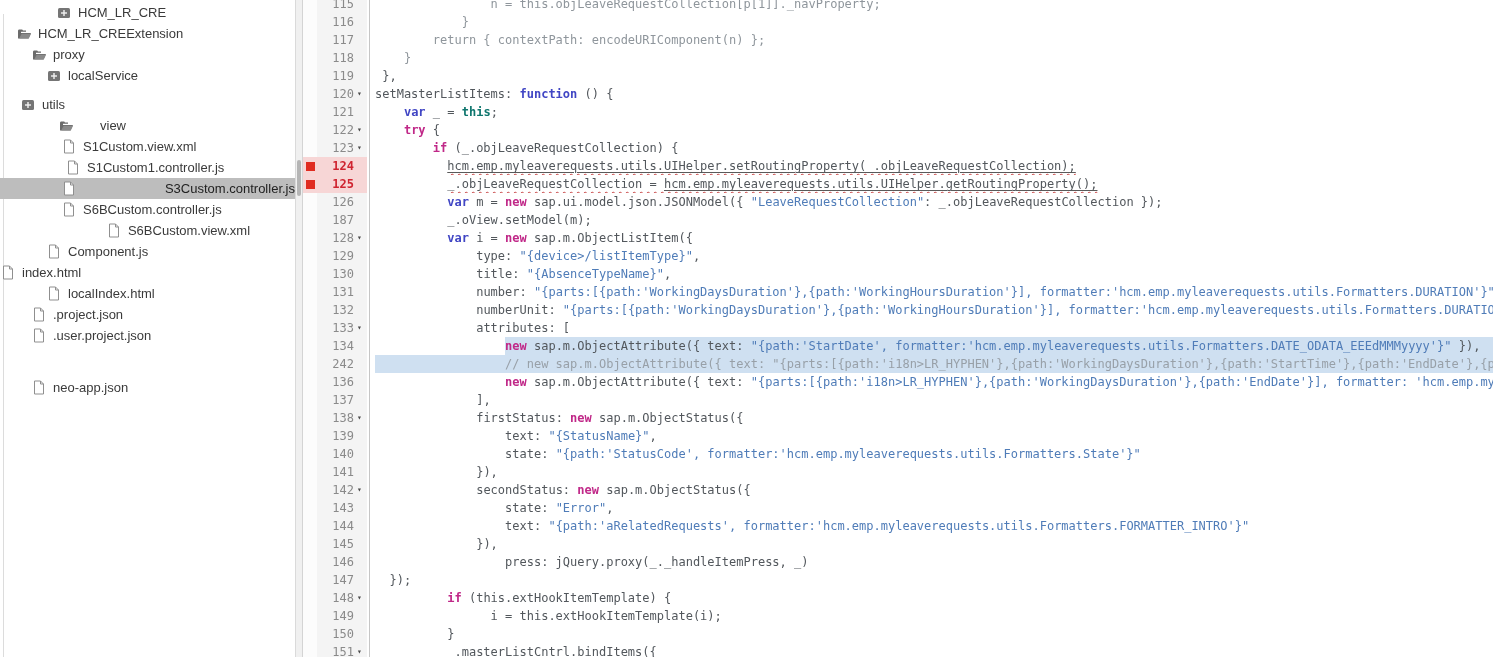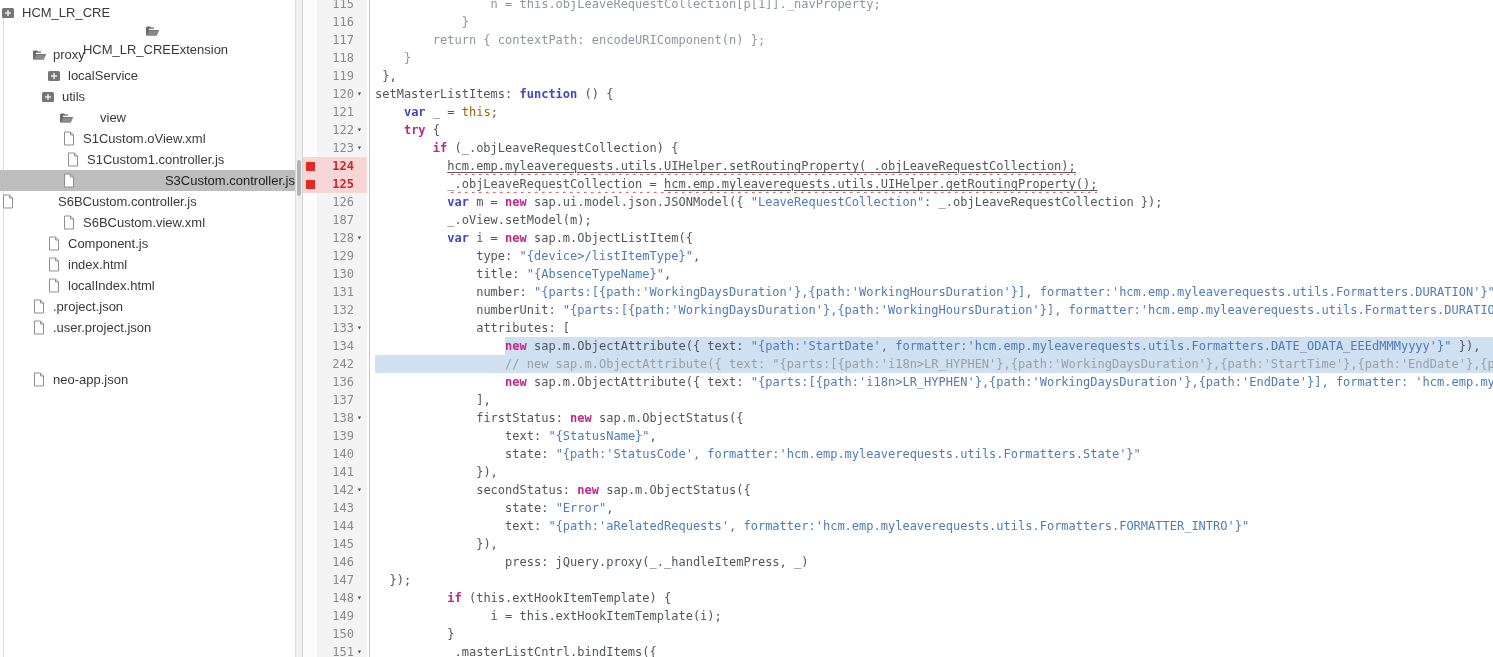--- a/index.html
+++ b/index.html
@@ -33,44 +33,44 @@
   .bpsq{position:absolute;left:3px;top:5px;width:9px;height:9px;background:#e02b20;}
   .code{flex:1;margin-left:5px;white-space:pre;overflow:hidden;color:#52575c;}
   .code.selfull{background:#cfe0f1;}
 
   .tk-d{color:#52575c;}
   .tk-g{color:#8f969c;}
   .tk-k{color:#4146c4;font-weight:bold;}
   .tk-m{color:#c02888;font-weight:bold;}
   .tk-s{color:#4f7cb8;}
   .tk-c{color:#98a0a8;}
-  .tk-t{color:#a16207;font-weight:normal;}
+  .tk-t{color:#0f766e;font-weight:bold;}
   .wavy{text-decoration:underline;text-decoration-style:wavy;text-decoration-color:#c64040;
     text-decoration-thickness:1px;text-underline-offset:3px;}
   .tk-u{text-decoration:underline;text-decoration-style:solid;text-decoration-color:#5a5a5a;
     text-decoration-thickness:1px;text-underline-offset:2px;}
 </style>
 </head>
 <body>
 
 <div id="app">
   <div id="tree">
     <div class="guide"></div>
     <div id="tree-rows">
-        <div class="trow" style="margin-top: 2px;">
+        <div class="trow" style="padding-left: 16px; margin-top: 2px; margin-left: 40px;">
           <span class="ticon">
             <svg width="14" height="14" viewBox="0 0 14 14">
               <rect x="1" y="2" width="12" height="10" rx="1.5" fill="#757575"></rect>
               <rect x="4" y="6.3" width="6" height="1.4" fill="#f2f2f2"></rect>
               <rect x="6.3" y="4" width="1.4" height="6" fill="#f2f2f2"></rect>
             </svg>
           </span>
           <span>HCM_LR_CRE</span>
         </div>
-        <div class="trow" style="padding-left: 16px; flex-direction: column;">
+        <div class="trow" style="padding-left: 16px;">
           <span class="ticon">
             <svg width="15" height="14" viewBox="0 0 15 14">
               <path d="M1 3.5 L1 11.5 L11.5 11.5 L14 6 L4 6 L4 4.8 L9 4.8 L9 3.5 L6 3.5 L5.2 2.5 L1.8 2.5 Z" fill="#6b6b6b"></path>
               <path d="M2.2 11.5 L4.6 6.8 L14 6.8 L11.8 11.5 Z" fill="#8a8a8a"></path>
             </svg>
           </span>
           <span>HCM_LR_CREExtension</span>
         </div>
         <div class="trow" style="padding-left: 31px;">
           <span class="ticon">
@@ -84,21 +84,21 @@
         <div class="trow" style="padding-left: 46px;">
           <span class="ticon">
             <svg width="14" height="14" viewBox="0 0 14 14">
               <rect x="1" y="2" width="12" height="10" rx="1.5" fill="#757575"></rect>
               <rect x="4" y="6.3" width="6" height="1.4" fill="#f2f2f2"></rect>
               <rect x="6.3" y="4" width="1.4" height="6" fill="#f2f2f2"></rect>
             </svg>
           </span>
           <span>localService</span>
         </div>
-        <div class="trow" style="padding-left: 40px;">
+        <div class="trow" style="padding-left: 20px; margin-top: 8px;">
           <span class="ticon">
             <svg width="14" height="14" viewBox="0 0 14 14">
               <rect x="1" y="2" width="12" height="10" rx="1.5" fill="#757575"></rect>
               <rect x="4" y="6.3" width="6" height="1.4" fill="#f2f2f2"></rect>
               <rect x="6.3" y="4" width="1.4" height="6" fill="#f2f2f2"></rect>
             </svg>
           </span>
           <span>utils</span>
         </div>
         <div class="trow" style="padding-left: 58px; gap: 20px;">
@@ -110,68 +110,68 @@
           </span>
           <span>view</span>
         </div>
         <div class="trow" style="padding-left: 61px;">
           <span class="ticon">
             <svg width="12" height="15" viewBox="0 0 12 15">
               <path d="M1.5 1 L7.5 1 L10.5 4 L10.5 14 L1.5 14 Z" fill="#ffffff" stroke="#8f8f8f" stroke-width="1"></path>
               <path d="M7.5 1 L7.5 4 L10.5 4" fill="none" stroke="#8f8f8f" stroke-width="1"></path>
             </svg>
           </span>
-          <span>S1Custom.oView.xml</span>
+          <span>S1Custom.view.xml</span>
         </div>
         <div class="trow" style="padding-left: 65px;">
           <span class="ticon">
             <svg width="12" height="15" viewBox="0 0 12 15">
               <path d="M1.5 1 L7.5 1 L10.5 4 L10.5 14 L1.5 14 Z" fill="#ffffff" stroke="#8f8f8f" stroke-width="1"></path>
               <path d="M7.5 1 L7.5 4 L10.5 4" fill="none" stroke="#8f8f8f" stroke-width="1"></path>
             </svg>
           </span>
           <span>S1Custom1.controller.js</span>
         </div>
         <div class="trow selected" style="padding-left: 61px; justify-content: space-between;">
           <span class="ticon">
             <svg width="12" height="15" viewBox="0 0 12 15">
               <path d="M1.5 1 L7.5 1 L10.5 4 L10.5 14 L1.5 14 Z" fill="#ffffff" stroke="#8f8f8f" stroke-width="1"></path>
               <path d="M7.5 1 L7.5 4 L10.5 4" fill="none" stroke="#8f8f8f" stroke-width="1"></path>
             </svg>
           </span>
           <span>S3Custom.controller.js</span>
         </div>
-        <div class="trow" style=" gap: 36px;">
+        <div class="trow" style="padding-left: 61px;">
           <span class="ticon">
             <svg width="12" height="15" viewBox="0 0 12 15">
               <path d="M1.5 1 L7.5 1 L10.5 4 L10.5 14 L1.5 14 Z" fill="#ffffff" stroke="#8f8f8f" stroke-width="1"></path>
               <path d="M7.5 1 L7.5 4 L10.5 4" fill="none" stroke="#8f8f8f" stroke-width="1"></path>
             </svg>
           </span>
           <span>S6BCustom.controller.js</span>
         </div>
-        <div class="trow" style="padding-left: 61px;">
+        <div class="trow" style="padding-left: 61px; justify-content: center;">
           <span class="ticon">
             <svg width="12" height="15" viewBox="0 0 12 15">
               <path d="M1.5 1 L7.5 1 L10.5 4 L10.5 14 L1.5 14 Z" fill="#ffffff" stroke="#8f8f8f" stroke-width="1"></path>
               <path d="M7.5 1 L7.5 4 L10.5 4" fill="none" stroke="#8f8f8f" stroke-width="1"></path>
             </svg>
           </span>
           <span>S6BCustom.view.xml</span>
         </div>
         <div class="trow" style="padding-left: 46px;">
           <span class="ticon">
             <svg width="12" height="15" viewBox="0 0 12 15">
               <path d="M1.5 1 L7.5 1 L10.5 4 L10.5 14 L1.5 14 Z" fill="#ffffff" stroke="#8f8f8f" stroke-width="1"></path>
               <path d="M7.5 1 L7.5 4 L10.5 4" fill="none" stroke="#8f8f8f" stroke-width="1"></path>
             </svg>
           </span>
           <span>Component.js</span>
         </div>
-        <div class="trow" style="padding-left: 46px;">
+        <div class="trow" style="">
           <span class="ticon">
             <svg width="12" height="15" viewBox="0 0 12 15">
               <path d="M1.5 1 L7.5 1 L10.5 4 L10.5 14 L1.5 14 Z" fill="#ffffff" stroke="#8f8f8f" stroke-width="1"></path>
               <path d="M7.5 1 L7.5 4 L10.5 4" fill="none" stroke="#8f8f8f" stroke-width="1"></path>
             </svg>
           </span>
           <span>index.html</span>
         </div>
         <div class="trow" style="padding-left: 46px;">
           <span class="ticon">

